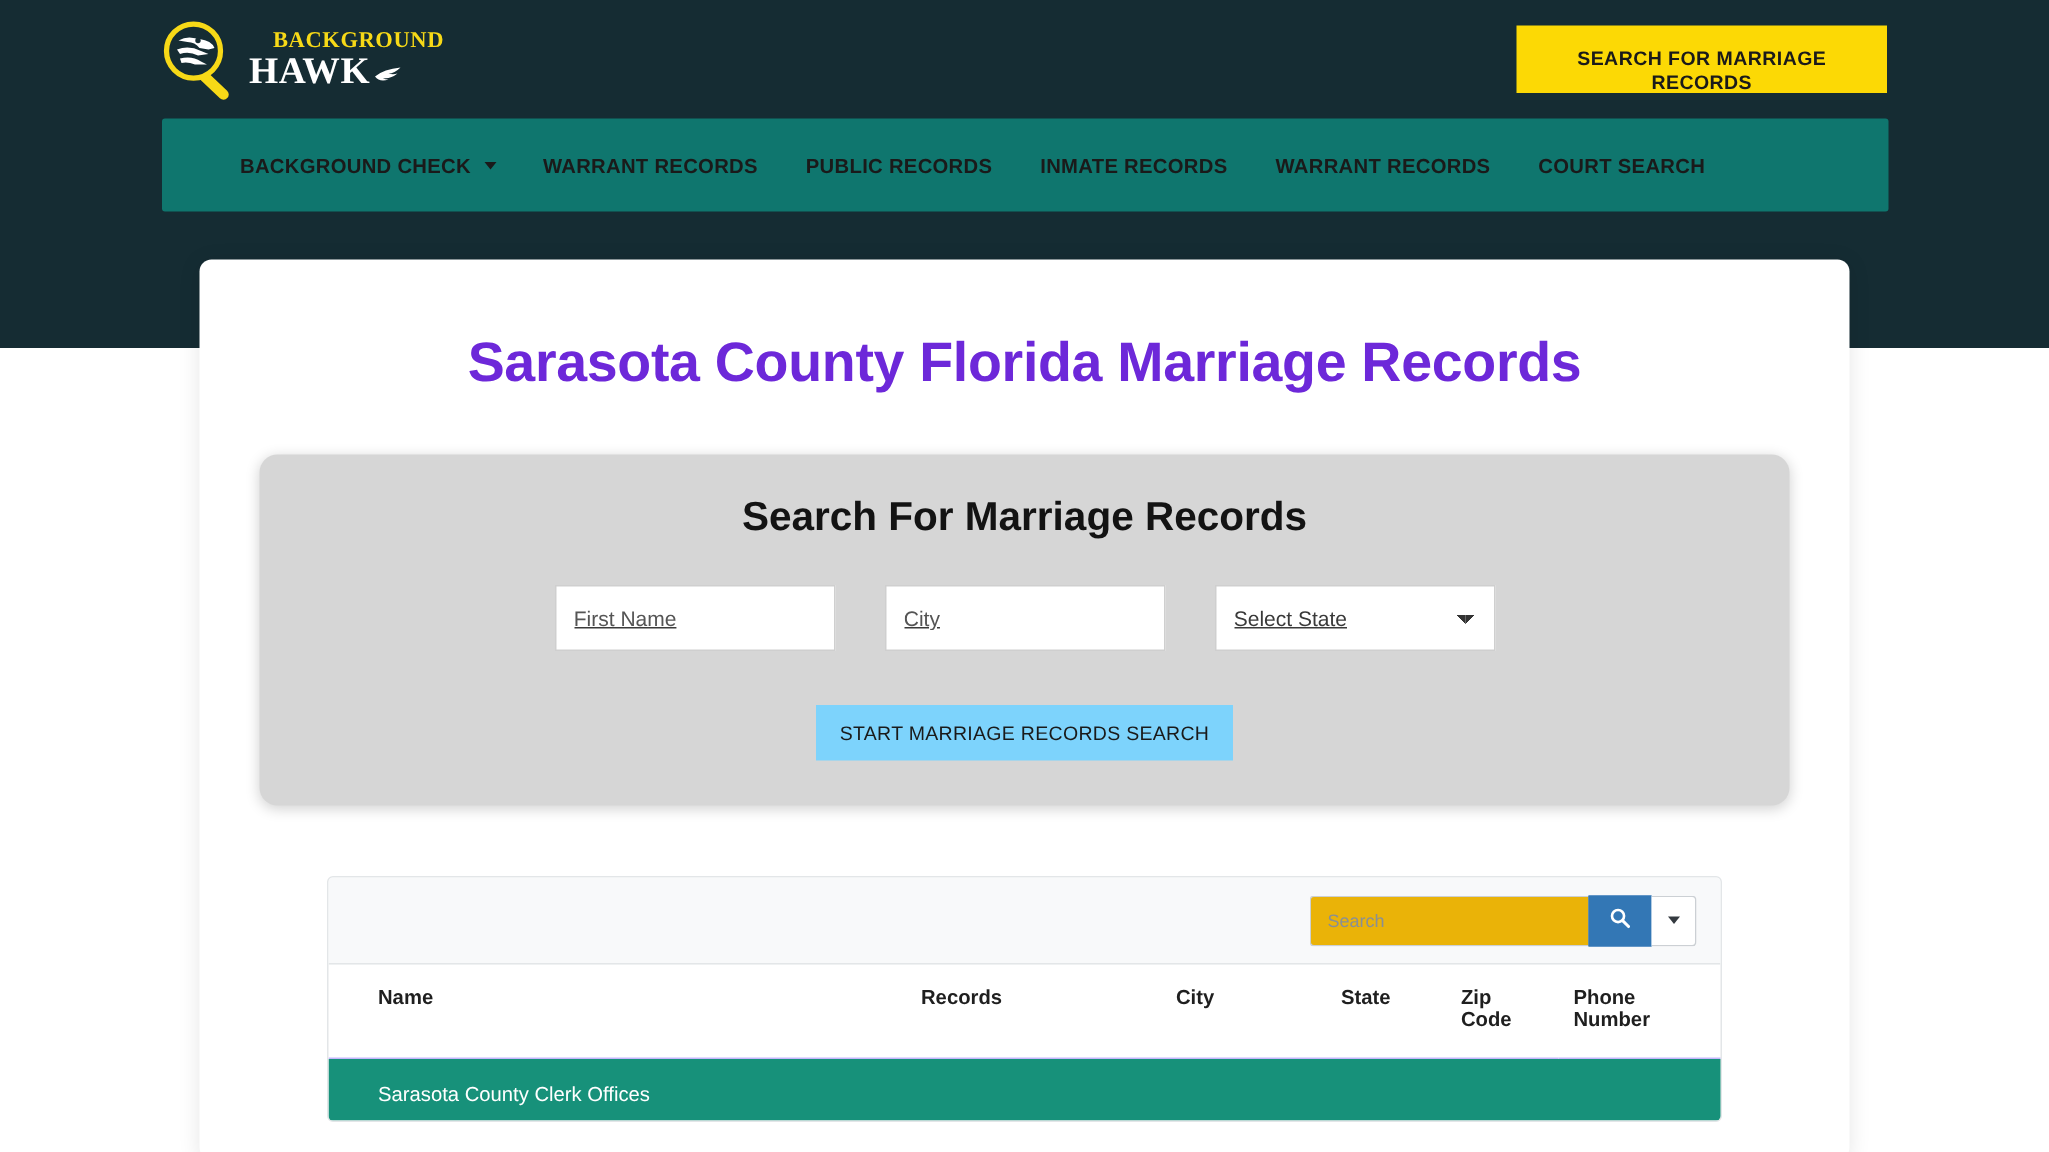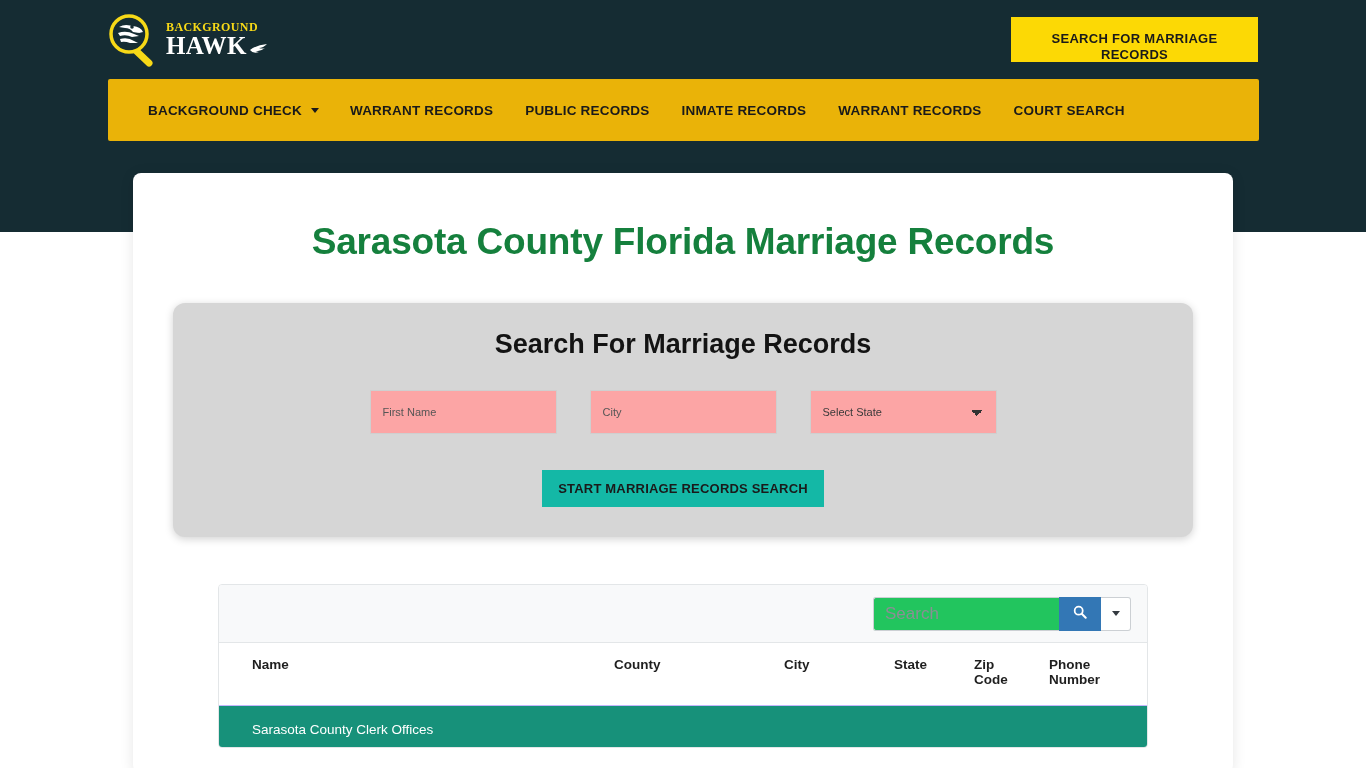--- a/index.html
+++ b/index.html
@@ -47,24 +47,25 @@
     margin-right: 6px;
   }
   .logo-text {
     display: flex;
     flex-direction: column;
     justify-content: center;
     line-height: 1;
   }
   .logo-top {
     color: #f7d917;
-    font-size: 12px;
+    font-size: 15px;
     font-weight: bold;
     letter-spacing: 0.4px;
     font-family: "Liberation Serif", serif;
+    margin-left: 16px;
   }
   .logo-bottom {
     color: #ffffff;
     font-size: 25px;
     font-weight: bold;
     letter-spacing: 0.4px;
     font-family: Liberation Serif, serif;
     display: flex;
     align-items: center;
   }
@@ -86,24 +87,24 @@
     text-align: center;
   }
 
   
   .navbar {
     position: absolute;
     left: 108px;
     top: 79px;
     width: 1151px;
     height: 62px;
-    background: #eab308;
-    display: flex;
-    align-items: center;
-    padding-left: 40px;
+    background: #0f766e;
+    display: flex;
+    align-items: center;
+    padding-left: 52px;
     border-radius: 2px;
     z-index: 5;
   }
   .nav-item {
     font-size: 13.5px;
     font-weight: bold;
     color: #1a1a1a;
     letter-spacing: 0.2px;
     margin-right: 32px;
     cursor: pointer;
@@ -132,21 +133,21 @@
     border-radius: 8px;
     box-shadow: 0 2px 14px rgba(0,0,0,0.10);
     z-index: 3;
     padding-top: 48px;
   }
 
   .page-title {
     text-align: center;
     font-size: 37px;
     font-weight: bold;
-    color: #15803d;
+    color: #6d28d9;
     margin: 0;
     padding: 0 20px;
     letter-spacing: -0.2px;
   }
 
   
   .search-panel {
     margin: 40px auto 0 auto;
     width: 1020px;
     background: #d6d6d6;
@@ -163,27 +164,28 @@
   }
   .form-row {
     display: flex;
     justify-content: center;
     gap: 33px;
   }
   .form-field {
     width: 187px;
     height: 44px;
     border: 1px solid #cfcfcf;
-    background: #fca5a5;
-    font-size: 11px;
+    background: #ffffff;
+    font-size: 14px;
     font-family: "Liberation Sans", sans-serif;
     color: #3a3a3a;
     padding: 0 12px;
     outline: none;
     border-radius: 0;
+    text-decoration: underline;
   }
   .form-field::placeholder { color: #555555; }
   select.form-field {
     appearance: none;
     -webkit-appearance: none;
     background-image:
       linear-gradient(45deg, transparent 50%, #333 50%),
       linear-gradient(135deg, #333 50%, transparent 50%);
     background-position:
       calc(100% - 19px) 19px,
@@ -191,24 +193,24 @@
     background-size: 6px 6px, 6px 6px;
     background-repeat: no-repeat;
     cursor: pointer;
   }
   .submit-wrap {
     display: flex;
     justify-content: center;
     margin-top: 36px;
   }
   .submit-btn {
-    background: #14b8a6;
+    background: #7dd3fc;
     border: none;
     color: #1a1a1a;
-    font-weight: bold;
+    font-weight: normal;
     font-size: 13px;
     letter-spacing: 0.2px;
     padding: 12px 16px;
     height: 37px;
     cursor: pointer;
     line-height: 1;
   }
 
   
   .table-card {
@@ -232,24 +234,24 @@
     display: flex;
     align-items: stretch;
     height: 34px;
   }
   .search-input {
     width: 186px;
     border: 1px solid #ccd0d4;
     border-right: none;
     border-radius: 3px 0 0 3px;
     padding: 0 11px;
-    font-size: 17px;
+    font-size: 12px;
     color: #495057;
     font-family: "Liberation Sans", sans-serif;
-    background: #22c55e;
+    background: #eab308;
     outline: none;
     margin-left: 40px;
   }
   .search-input::placeholder { color: #8a8f94; }
   .search-btn {
     width: 42px;
     background: #3377b5;
     border: 1px solid #3377b5;
     color: #fff;
     display: flex;
@@ -401,21 +403,21 @@
         <button class="search-caret-btn">
           <span class="caret-dark"></span>
         </button>
       </div>
     </div>
 
     <table class="records">
       <thead>
         <tr>
           <th class="col-name">Name</th>
-          <th class="col-address">County</th>
+          <th class="col-address">Records</th>
           <th class="col-city">City</th>
           <th class="col-state">State</th>
           <th class="col-zip">Zip Code</th>
           <th class="col-phone">Phone Number</th>
         </tr>
       </thead>
       <tbody>
         <tr class="group-row">
           <td colspan="6">Sarasota County Clerk Offices</td>
         </tr>

